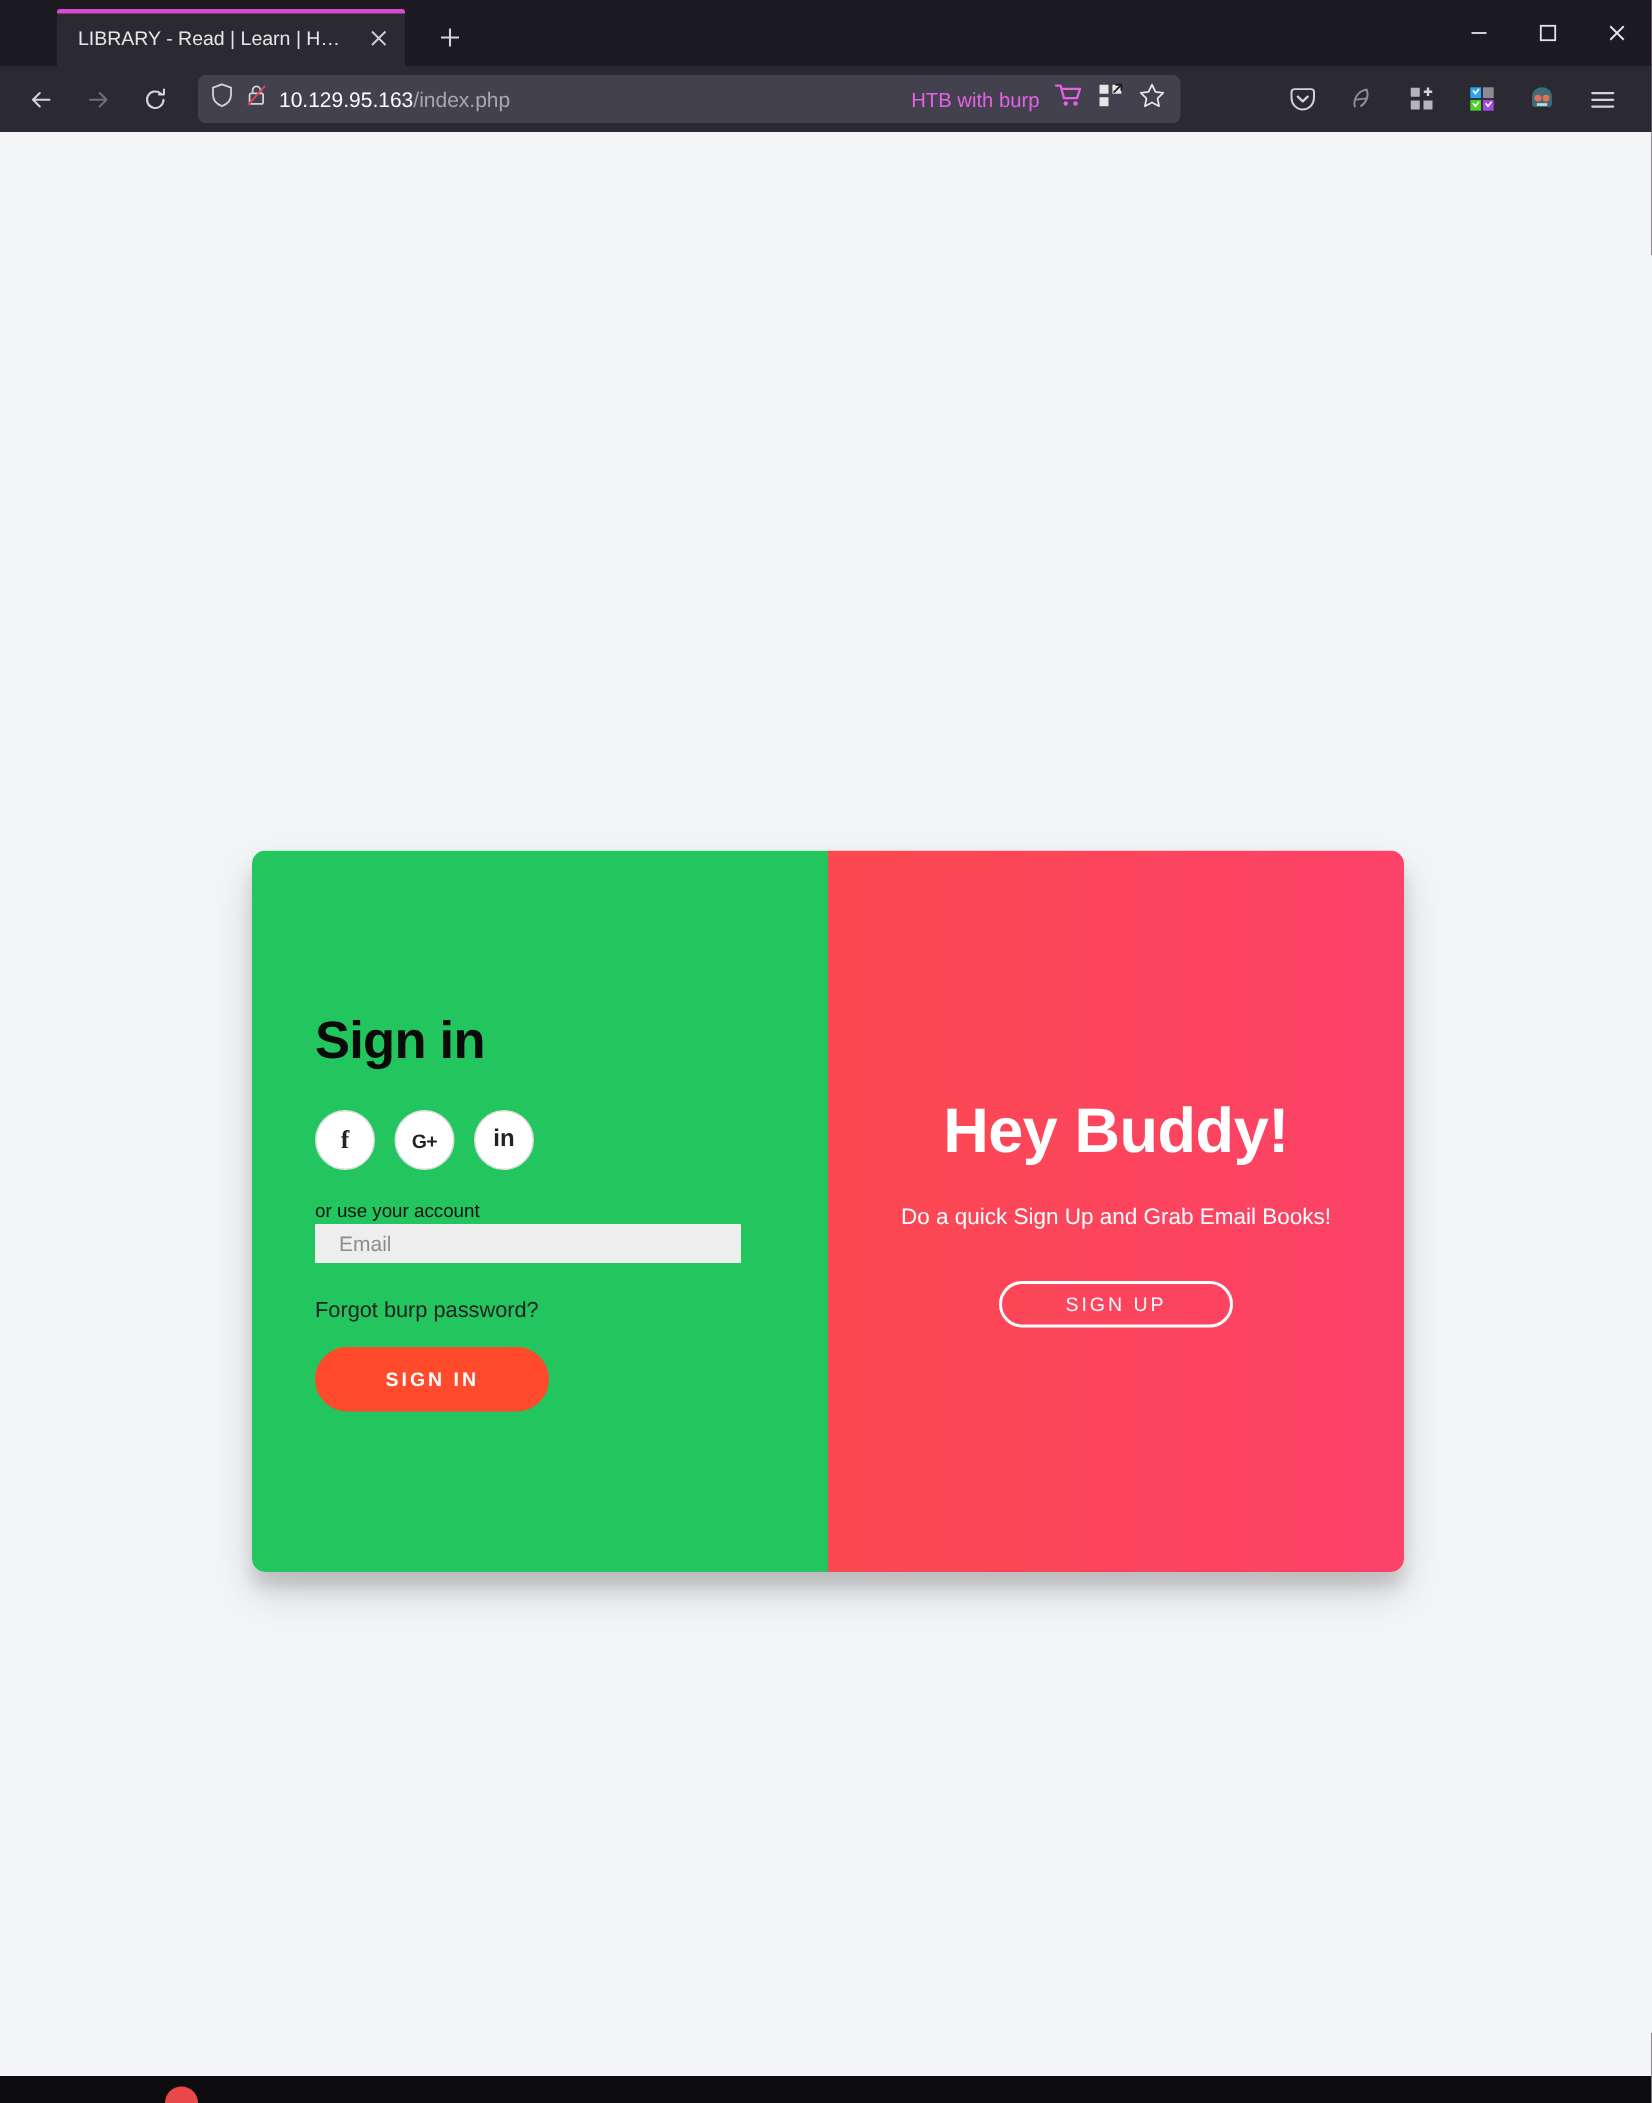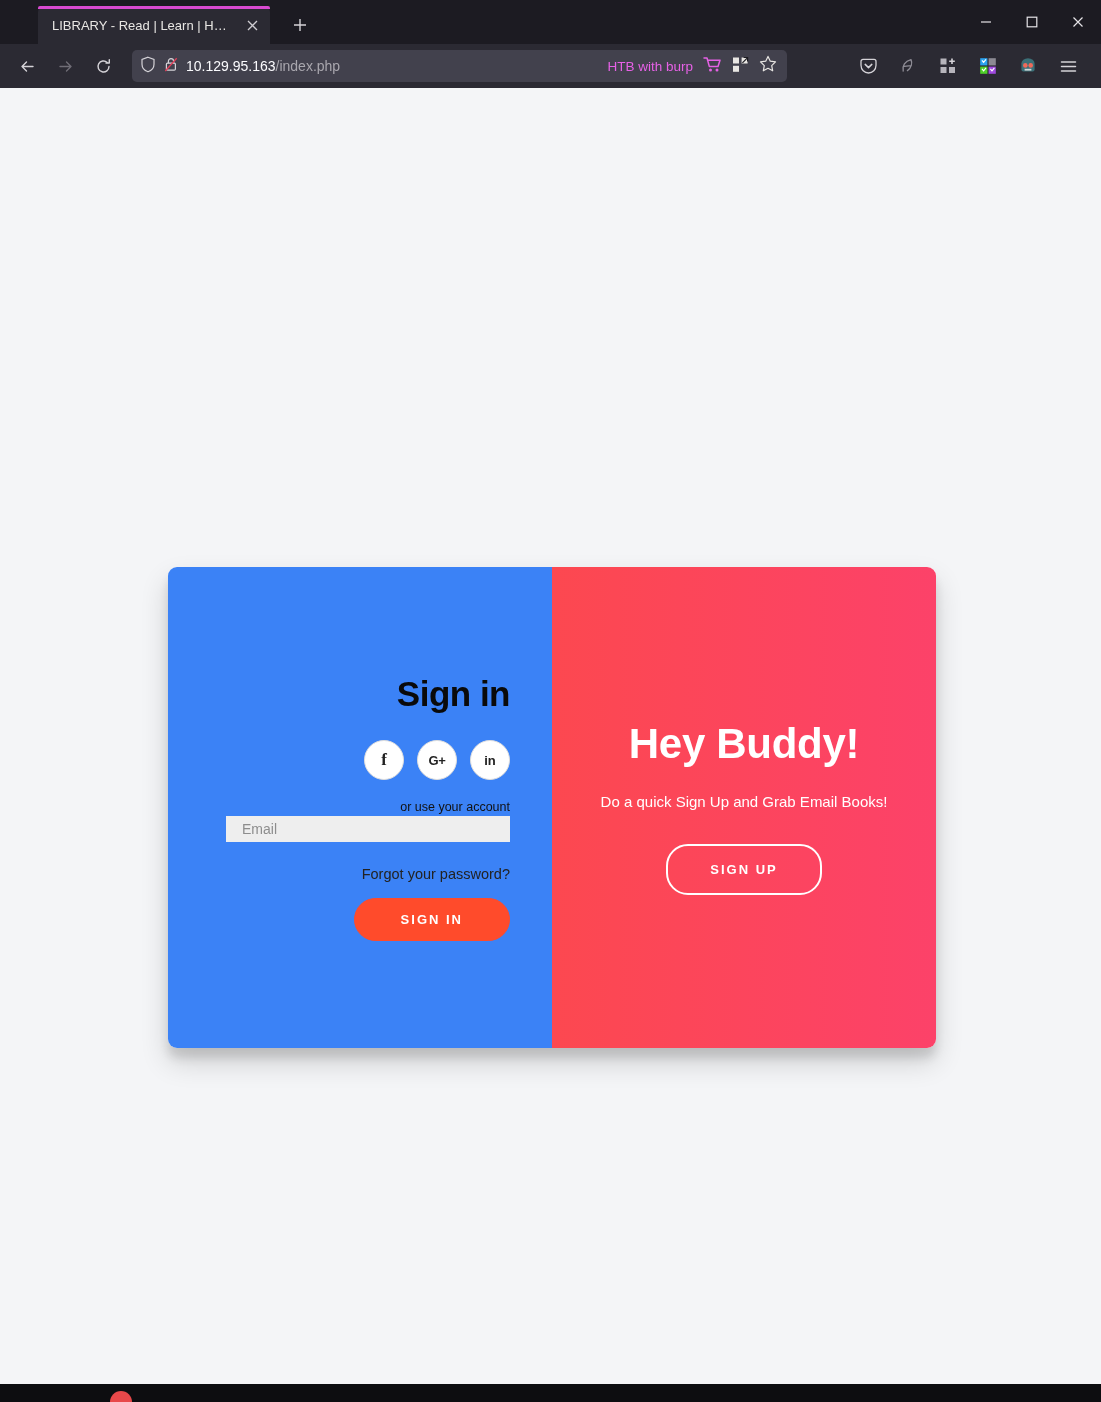--- a/index.html
+++ b/index.html
@@ -80,37 +80,37 @@
   .card {
     position:absolute; left:168px; top:479px;
     width:768px; height:481px;
     background:#ffffff; border-radius:9px;
     box-shadow:0 14px 28px rgba(0,0,0,0.16), 0 10px 10px rgba(0,0,0,0.11);
     display:flex; overflow:hidden;
   }
 
   
   .pane-left {
-    width:384px; background:#3b82f6;
-    display:flex; flex-direction:column; align-items:flex-end;
+    width:384px; background:#22c55e;
+    display:flex; flex-direction:column; align-items:flex-start;
     padding:0 42px; justify-content:center;
   }
   .signin-title {
     font-size:35px; font-weight:bold; color:#0a0a0a;
     letter-spacing:-0.5px; margin-bottom:26px;
   }
   .socials { display:flex; gap:13px; margin-bottom:20px; }
   .social {
     width:40px; height:40px; border:1px solid #dddddd; border-radius:50%;
     display:flex; align-items:center; justify-content:center;
     color:#222; font-size:15px; font-weight:bold; background:#fff;
   }
   .social.fb { font-family:"Liberation Serif", serif; font-size:17px; }
   .social.gp { font-size:13px; letter-spacing:-0.3px; }
-  .social.li { font-size:13px; }
+  .social.li { font-size:16px; }
   .or-text { font-size:12.5px; color:#111; margin-bottom:2px; }
   .field {
     width:284px; height:26px; background:#eeeeee; border:none;
     padding:0 16px; font-size:14px; color:#333;
     font-family:"Liberation Sans", sans-serif; margin-bottom:14px; display:block;
   }
   .field::placeholder { color:#8d8d8d; }
   .forgot { font-size:14.5px; color:#222; margin:10px 0 16px; text-decoration:none; }
   .btn-signin {
     background:#ff4b2b; color:#fff; border:1px solid #ff4b2b;
@@ -123,22 +123,22 @@
   .pane-right {
     width:384px;
     background:linear-gradient(to right, #fc4850 0%, #fc4269 100%);
     display:flex; flex-direction:column; align-items:center; justify-content:center;
     color:#fff; padding:0 34px; text-align:center;
   }
   .hey-title { font-size:42px; font-weight:bold; margin-bottom:24px; letter-spacing:-0.3px; }
   .hey-sub { font-size:15px; margin-bottom:33px; line-height:1.3; }
   .btn-signup {
     background:transparent; color:#fff; border:2px solid #fff;
-    border-radius:22px; padding:16px 42px;
-    font-size:13px; font-weight:bold; letter-spacing:2px;
+    border-radius:22px; padding:6px 42px;
+    font-size:13px; font-weight:normal; letter-spacing:2px;
     font-family:"Liberation Sans", sans-serif;
   }
 
   
   .dock {
     position:absolute; left:0; right:0; bottom:0; height:18px;
     background:#0d0d10; display:flex; align-items:flex-end;
   }
   .dock-dot {
     width:22px; height:11px; margin-left:110px;
@@ -296,21 +296,21 @@
         <div class="socials">
           <div class="social fb">f</div>
           <div class="social gp">G+</div>
           <div class="social li">in</div>
         </div>
 
         <div class="or-text">or use your account</div>
 
         <input class="field" type="email" placeholder="Email" style="">
 
-        <a class="forgot" href="#">Forgot your password?</a>
+        <a class="forgot" href="#">Forgot burp password?</a>
 
         <button class="btn-signin">SIGN IN</button>
       </div>
 
       <div class="pane-right">
         <div class="hey-title">Hey Buddy!</div>
         <div class="hey-sub">Do a quick Sign Up and Grab Email Books!</div>
         <button class="btn-signup">SIGN UP</button>
       </div>
 

